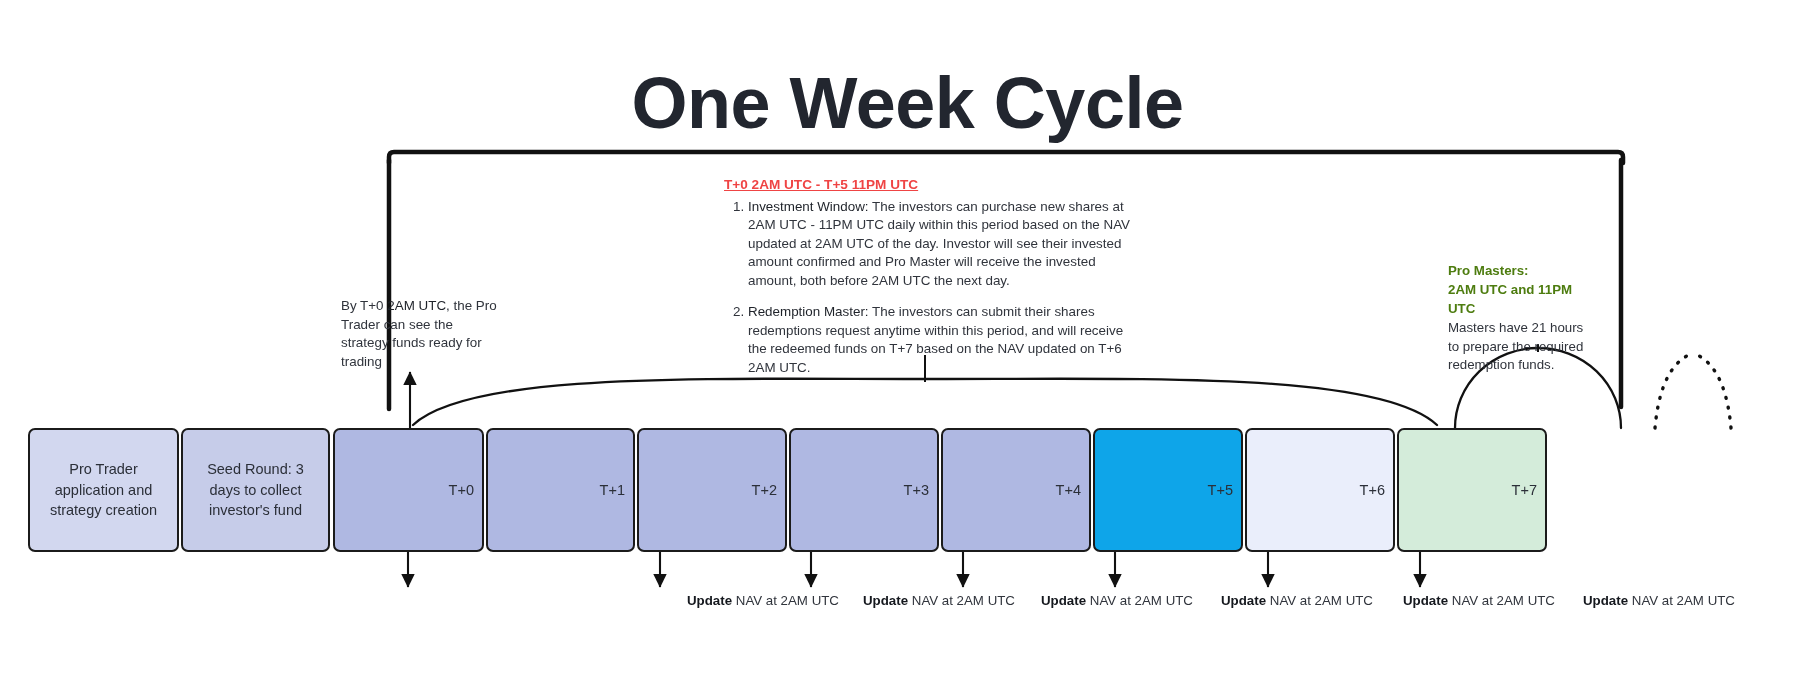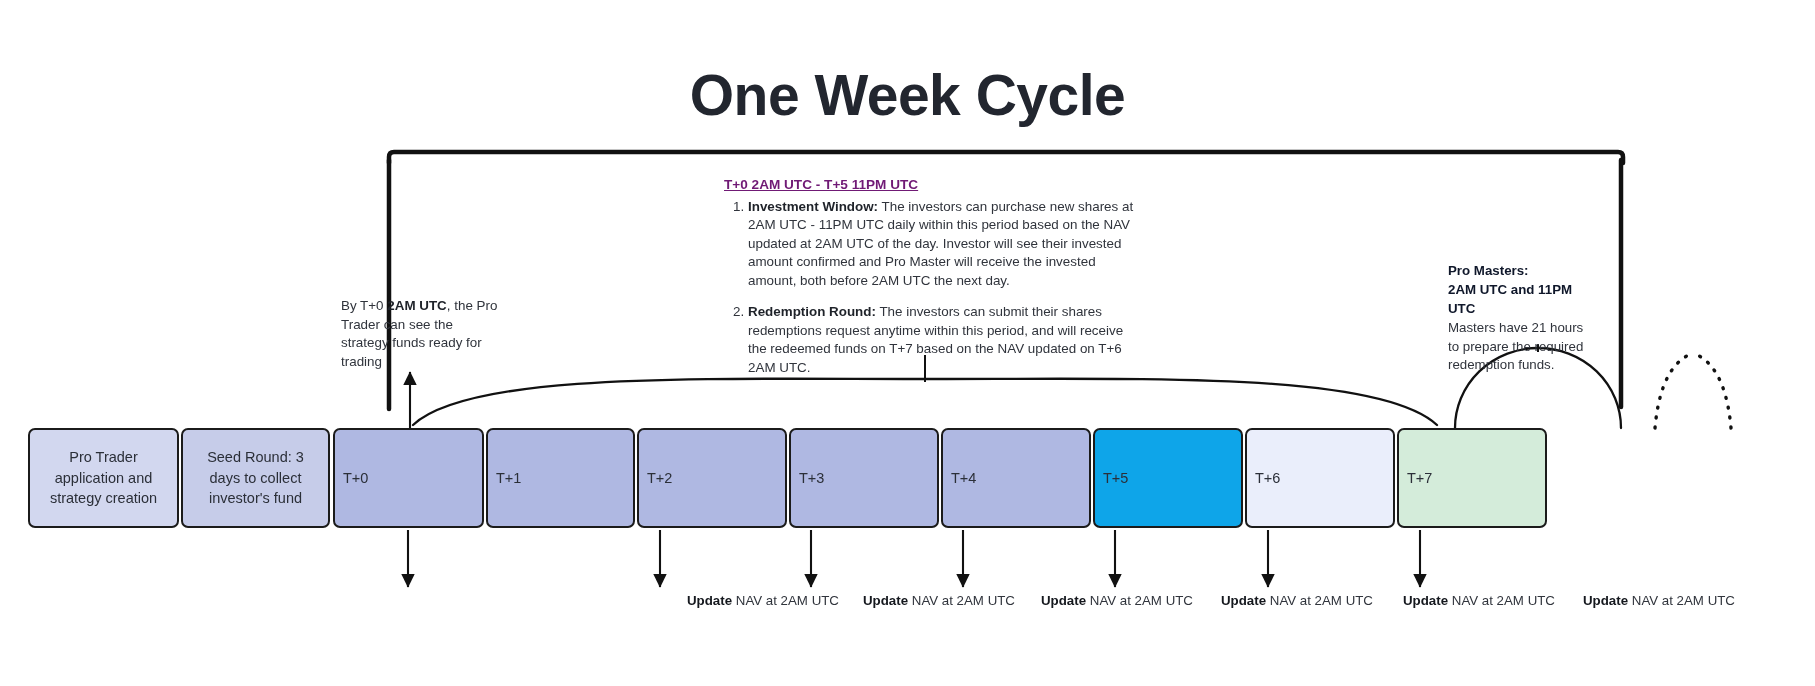--- a/index.html
+++ b/index.html
@@ -27,59 +27,59 @@
     pointer-events: none;
   }
 
   
   .title {
     position: absolute;
     left: 0;
     top: 62px;
     width: 1815px;
     text-align: center;
-    font-size: 57px;
+    font-size: 72px;
     font-weight: bold;
     letter-spacing: -0.5px;
     color: #22262f;
   }
 
   
   .tl-box {
     position: absolute;
     top: 428px;
-    height: 100px;
+    height: 124px;
     box-sizing: border-box;
     border: 2.5px solid #1b1b1b;
     border-radius: 7px;
     display: flex;
     align-items: center;
-    justify-content: flex-start;
+    justify-content: flex-end;
     text-align: center;
     font-size: 14.5px;
     line-height: 1.42;
     color: #2b2f38;
     padding: 0 8px;
   }
   .tl-box .tl-label { display: block; }
 
   
   .txtblock {
     position: absolute;
     font-size: 13.4px;
     line-height: 1.38;
     color: #30343c;
   }
-  .txtblock b { font-weight: bold; color: #1e2229; text-align: center; }
+  .txtblock b { font-weight: normal; color: #1e2229; text-align: center; }
   .u-head {
     font-weight: bold;
     text-decoration: underline;
     display: block;
     margin-bottom: 3px;
-    color: #701a75;
+    color: #ef4444;
     font-size: 13.6px;
   }
   ol.numlist {
     margin: 0;
     padding-left: 24px;
     list-style-position: outside;
   }
   ol.numlist li { margin-bottom: 13px; }
   ol.numlist li:last-child { margin-bottom: 0; }
 
@@ -91,21 +91,21 @@
   }
   .ann b { font-weight: bold; color: #15181e; }
 
   .rblock {
     position: absolute;
     font-size: 13.3px;
     line-height: 1.42;
     color: #30343c;
     width: 130px;
   }
-  .rblock .hd { font-weight: bold; color: #0f172a; display: block; }
+  .rblock .hd { font-weight: bold; color: #4d7c0f; display: block; }
 </style>
 </head>
 <body>
 
 <div id="canvas">
 
   <div class="title">One Week Cycle</div>
 
   <svg id="svg-layer" viewBox="0 0 1815 686">
     <defs>
@@ -196,21 +196,21 @@
     <span>By T+0 </span><b>2AM UTC</b><span>, the Pro Trader can see the strategy funds ready for trading</span>
   </div>
 
   <div class="txtblock" style="left:724px; top:176px; width:420px;">
     <span class="u-head">T+0 2AM UTC - T+5 11PM UTC</span>
     <ol class="numlist">
       <li>
         <b>Investment Window:</b><span> The investors can purchase new shares at 2AM UTC - 11PM UTC daily within this period based on the NAV updated at 2AM UTC of the day. Investor will see their invested amount confirmed and Pro Master will receive the invested amount, both before 2AM UTC the next day.</span>
       </li>
       <li>
-        <b>Redemption Round:</b><span> The investors can submit their shares redemptions request anytime within this period, and will receive the redeemed funds on T+7 based on the NAV updated on T+6 2AM UTC.</span>
+        <b>Redemption Master:</b><span> The investors can submit their shares redemptions request anytime within this period, and will receive the redeemed funds on T+7 based on the NAV updated on T+6 2AM UTC.</span>
       </li>
     </ol>
   </div>
 
   <div class="rblock" style="left:1448px; top:262px; width:140px;">
     <span class="hd">Pro Masters:</span>
     <span class="hd">2AM UTC and 11PM UTC</span>
     <span>Masters have 21 hours to prepare the required redemption funds.</span>
   </div>
 

